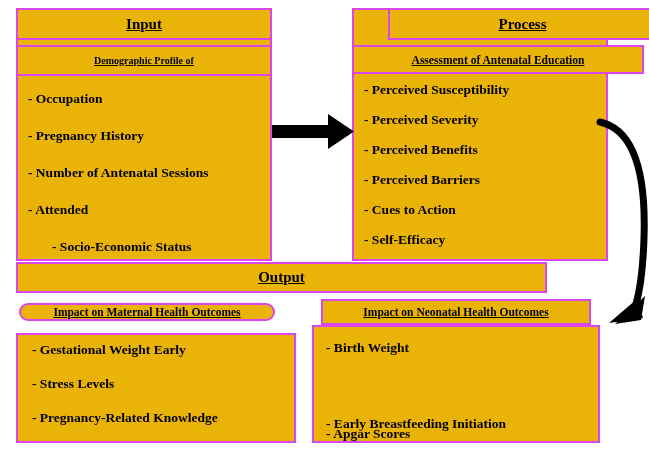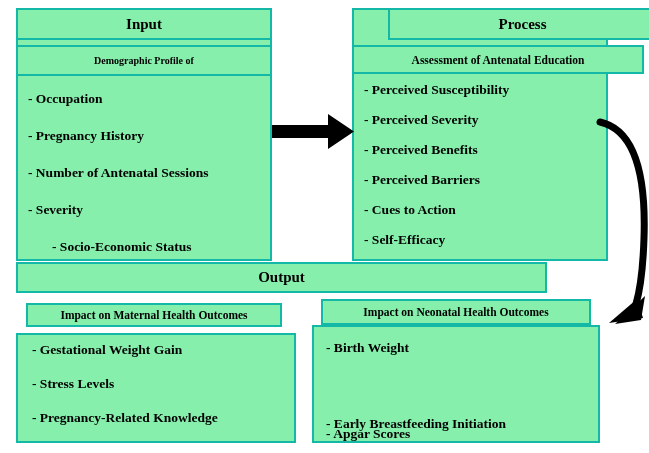--- a/index.html
+++ b/index.html
@@ -14,22 +14,23 @@
   #canvas {
     position: relative;
     width: 649px;
     height: 453px;
     overflow: hidden;
     background: #ffffff;
   }
   .box {
     position: absolute;
     box-sizing: border-box;
-    border: 2px solid #14b8a6;
-    background: #86efac;
+    border: 2px solid #d946ef;
+    background: #eab308;
+    text-decoration: underline;
   }
   .hdr {
     display: flex;
     align-items: center;
     justify-content: center;
     font-weight: bold;
     text-align: center;
   }
   .title-lg {
     font-size: 15px;
@@ -66,21 +67,21 @@
   </div>
 
   <div class="box hdr title-md" style="left:16px; top:45px; width:256px; height:31px;">
     <span>Demographic Profile of</span>
   </div>
 
   <div class="list" style="left:28px; top:88px; width:240px; height:170px;">
     <div class="item" style="position:absolute; left:0; top:3px;">- Occupation</div>
     <div class="item" style="position:absolute; left:0; top:40px;">- Pregnancy History</div>
     <div class="item" style="position:absolute; left:0; top:77px;">- Number of Antenatal Sessions</div>
-    <div class="item" style="position:absolute; left:0; top:114px;">- Severity</div>
+    <div class="item" style="position:absolute; left:0; top:114px;">- Attended</div>
     <div class="item" style="position:absolute; left:0; top:151px;margin-left:24px;">- Socio-Economic Status</div>
   </div>
 
   <div class="box" style="left:352px; top:8px; width:256px; height:253px;"></div>
 
   <div class="box hdr title-lg" style="left:352px; top:8px; width:269px; height:32px;margin-left:36px;">
     <span>Process</span>
   </div>
 
   <div class="box hdr title-sm" style="left:352px; top:45px; width:292px; height:29px;">
@@ -103,28 +104,28 @@
   <svg class="arrow-svg" style="left:596px; top:108px;" width="60" height="222" viewBox="0 0 60 222">
     <path d="M4,14 C40,22 50,70 48,130 C47,162 44,182 40,196" fill="none" stroke="#000000" stroke-width="7" stroke-linecap="round"></path>
     <polygon points="49,188 19,216 45,212" fill="#000000"></polygon>
     <polygon points="41,191 13,215 47,210" fill="#000000"></polygon>
   </svg>
 
   <div class="box hdr title-lg" style="left:16px; top:262px; width:531px; height:31px;">
     <span>Output</span>
   </div>
 
-  <div class="box hdr title-sm" style="left:26px; top:303px; width:256px; height:24px;">
+  <div class="box hdr title-sm" style="left:19px; top:303px; width:256px; height:18px;border-radius:9px;">
     <span>Impact on Maternal Health Outcomes</span>
   </div>
 
   <div class="box" style="left:16px; top:333px; width:280px; height:110px;"></div>
 
   <div class="list" style="left:32px; top:340px; width:260px; height:96px;">
-    <div class="item" style="position:absolute; left:0; top:2px;">- Gestational Weight Gain</div>
+    <div class="item" style="position:absolute; left:0; top:2px;">- Gestational Weight Early</div>
     <div class="item" style="position:absolute; left:0; top:36px;">- Stress Levels</div>
     <div class="item" style="position:absolute; left:0; top:70px;">- Pregnancy-Related Knowledge</div>
   </div>
 
   <div class="box hdr title-sm" style="left:321px; top:299px; width:270px; height:26px;">
     <span>Impact on Neonatal Health Outcomes</span>
   </div>
 
   <div class="box" style="left:312px; top:325px; width:288px; height:118px;"></div>
 

